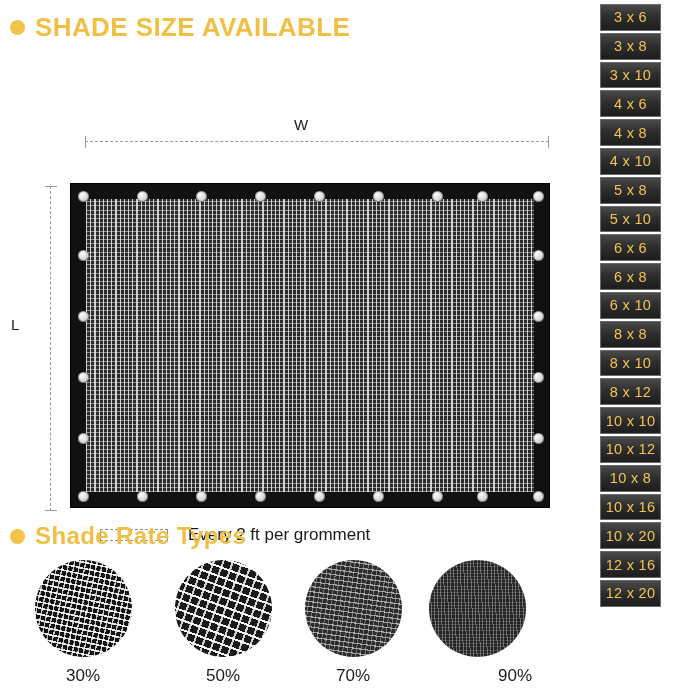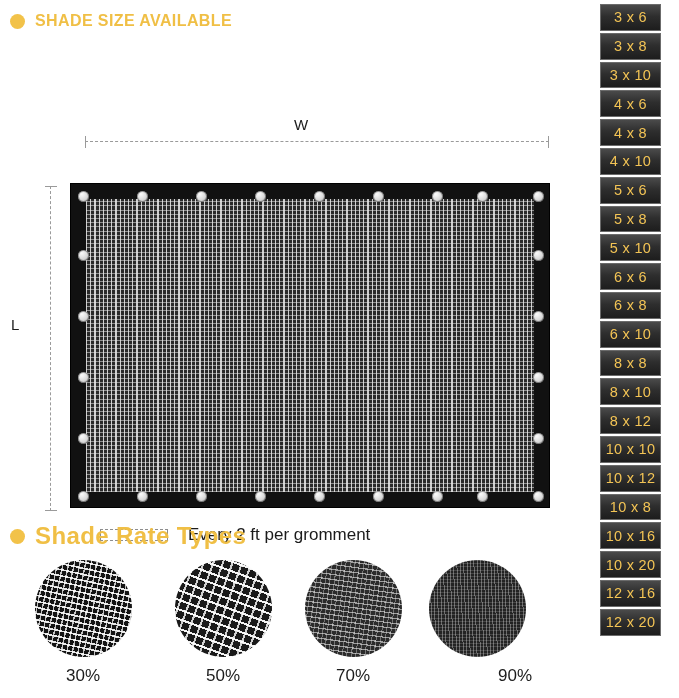--- a/index.html
+++ b/index.html
@@ -34,21 +34,21 @@
     background: #f2c249;
     flex: 0 0 auto;
   }
   .section-title {
     color: #f0bf45;
     font-weight: bold;
     letter-spacing: 0.4px;
   }
 
   #head1 { position: absolute; left: 10px; top: 12px; }
-  #head1 .section-title { font-size: 16px; }
+  #head1 .section-title { font-size: 26px; }
 
   #head2 { position: absolute; left: 10px; top: 522px; }
   #head2 .section-title { font-size: 24px; }
 
   
   #diagram {
     position: absolute;
     left: 0; top: 55px;
     width: 580px; height: 440px;
   }
@@ -309,21 +309,20 @@
     </div>
   </div>
 
   <div id="sizes">
     <div class="size-chip">3 x 6</div>
     <div class="size-chip">3 x 8</div>
     <div class="size-chip">3 x 10</div>
     <div class="size-chip">4 x 6</div>
     <div class="size-chip">4 x 8</div>
     <div class="size-chip">4 x 10</div>
-    <div class="size-chip">5 x 6</div>
     <div class="size-chip">5 x 8</div>
     <div class="size-chip">5 x 10</div>
     <div class="size-chip">6 x 6</div>
     <div class="size-chip">6 x 8</div>
     <div class="size-chip">6 x 10</div>
     <div class="size-chip">8 x 8</div>
     <div class="size-chip">8 x 10</div>
     <div class="size-chip">8 x 12</div>
     <div class="size-chip">10 x 10</div>
     <div class="size-chip">10 x 12</div>

